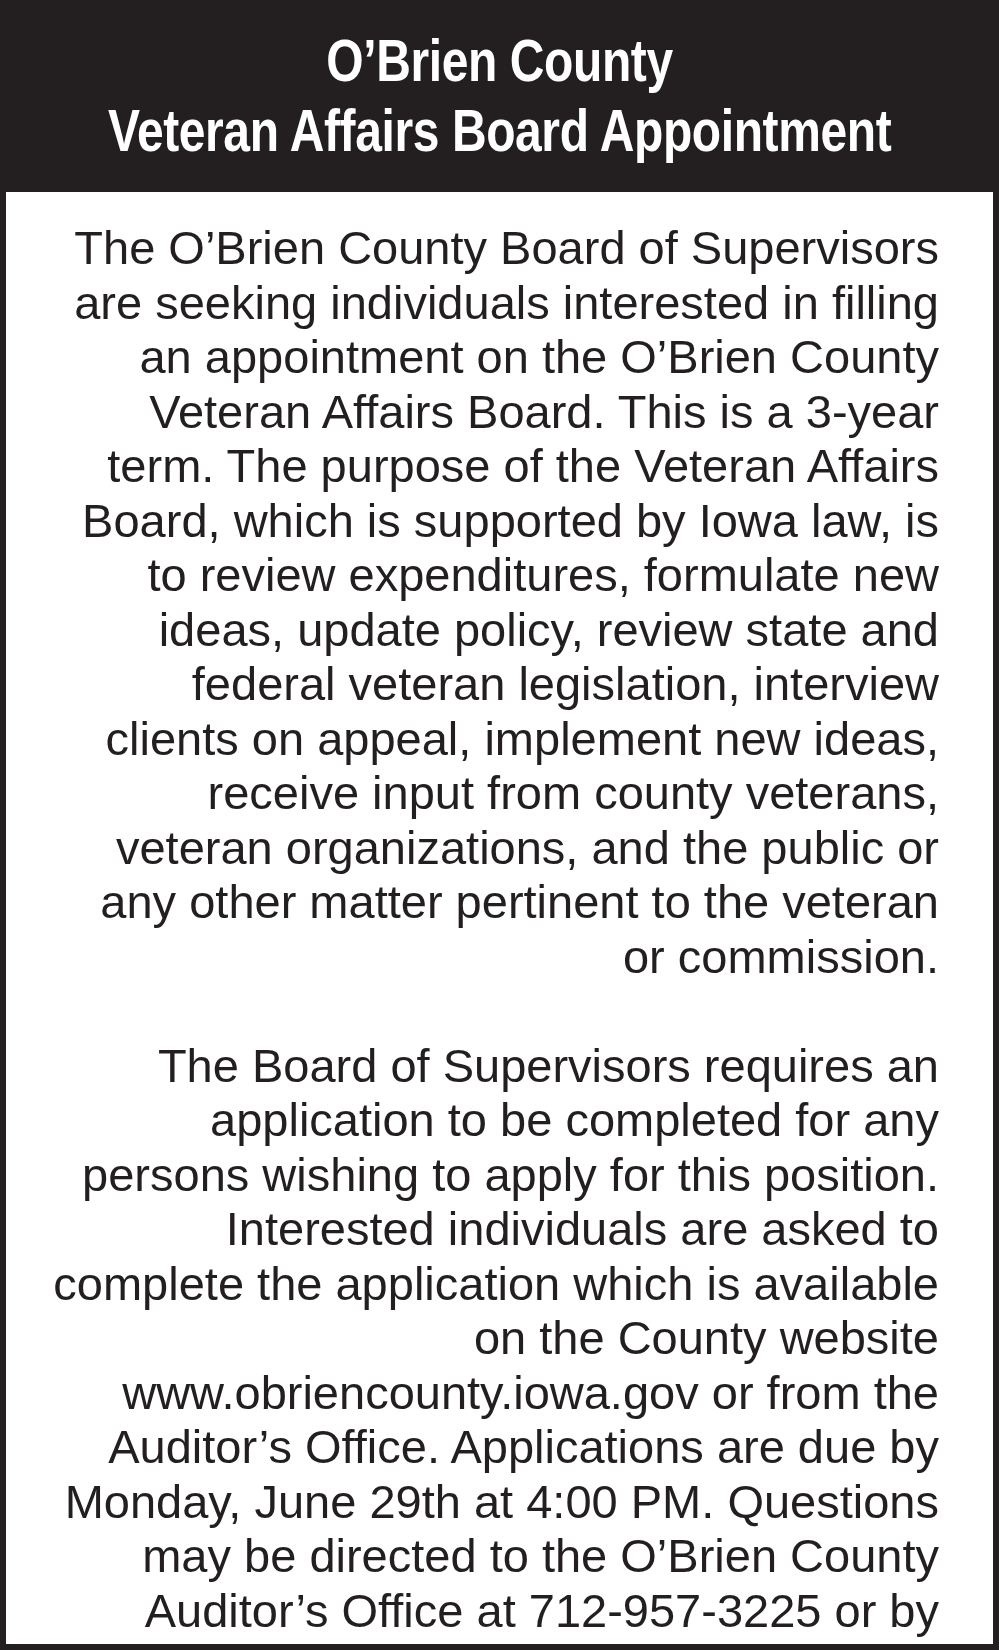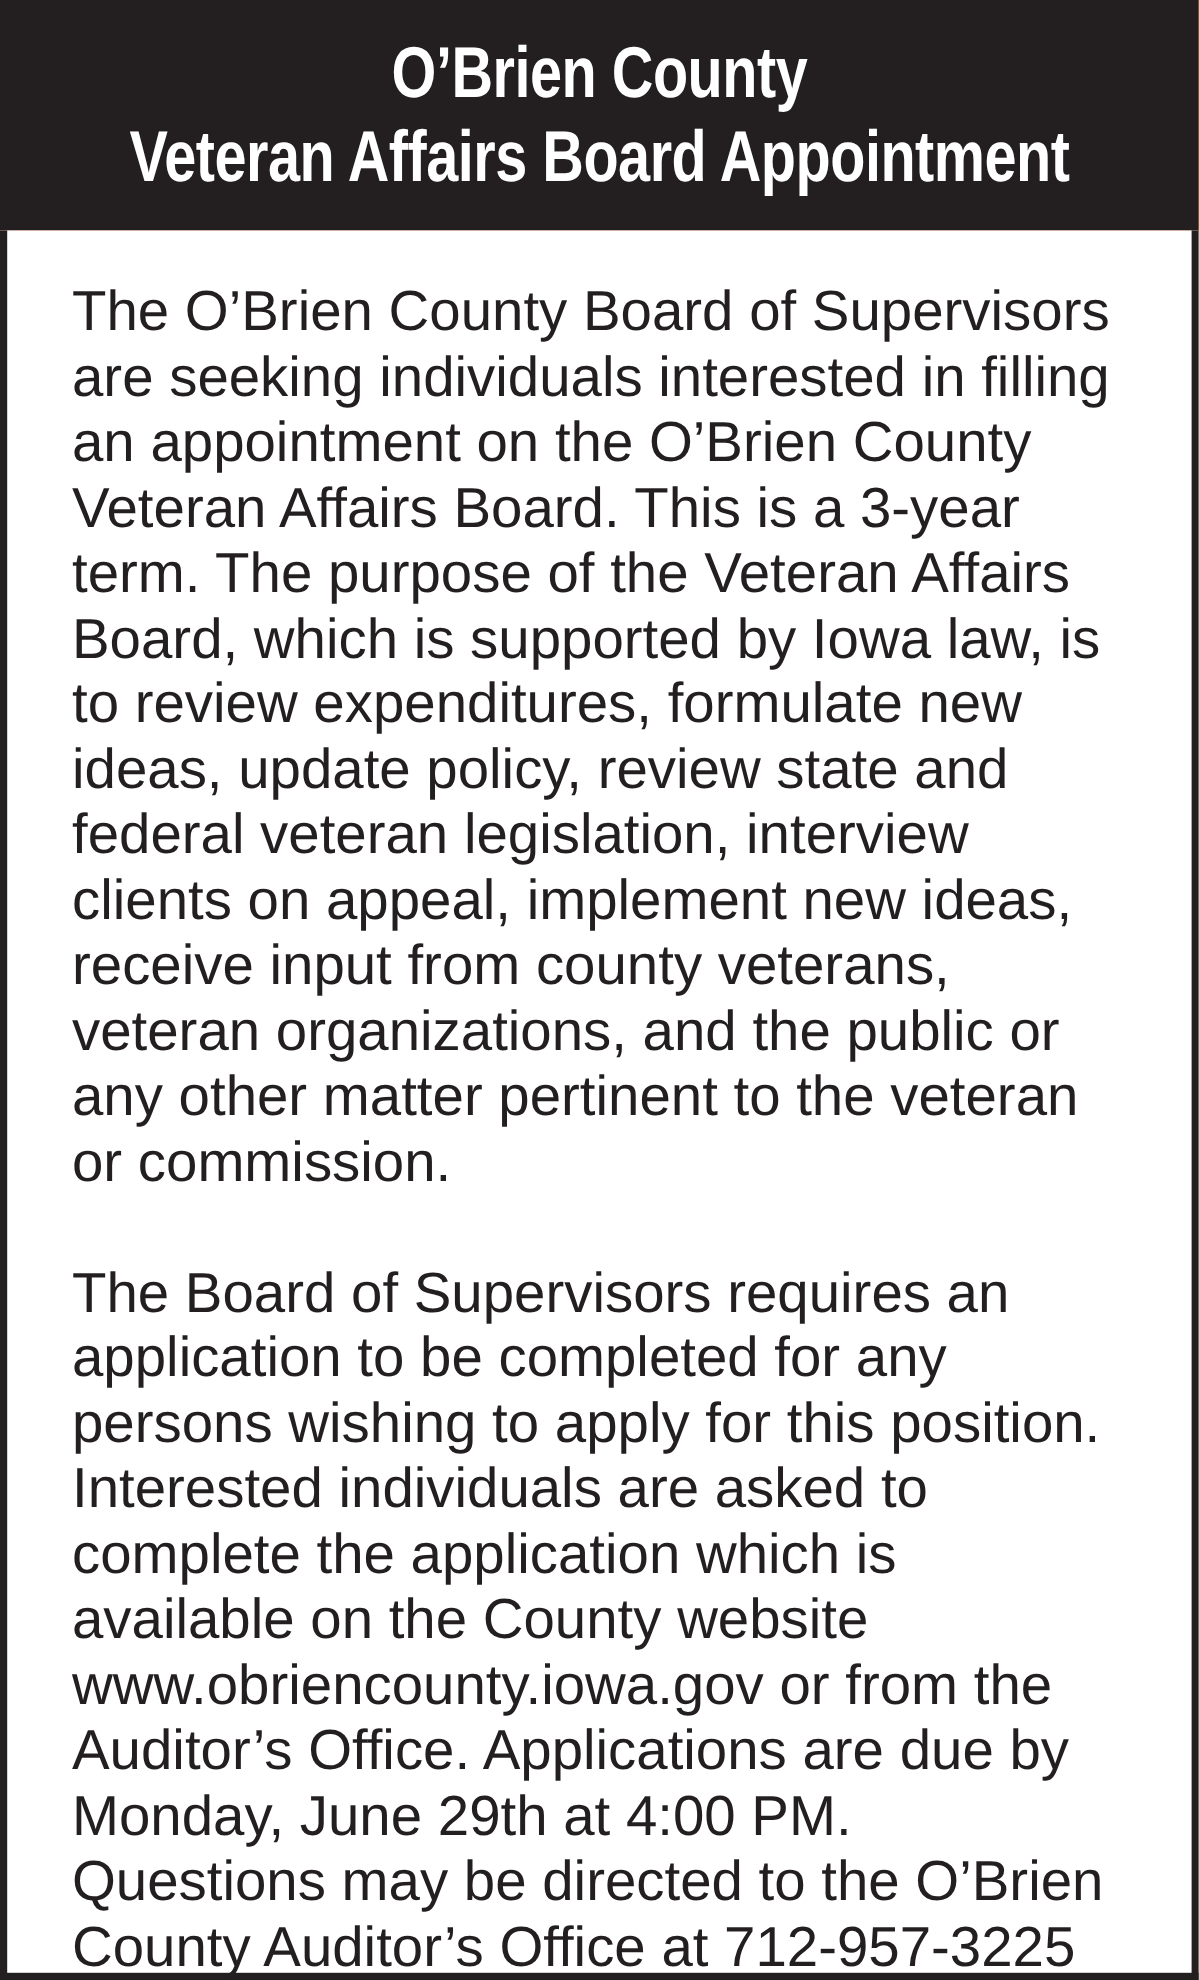--- a/index.html
+++ b/index.html
@@ -4,21 +4,21 @@
 <style>
   html, body {
     margin: 0;
     padding: 0;
     background: #ffffff;
   }
   #poster {
     position: relative;
     width: 999px;
     height: 1650px;
-    background: #c2410c;
+    background: #fde047;
     overflow: hidden;
     box-sizing: border-box;
     font-family: "Liberation Sans", "DejaVu Sans", sans-serif;
     padding-left: 13px;
   }
 
   
   .header-band {
     position: absolute;
     left: 0;
@@ -75,22 +75,22 @@
     top: 24px;
     width: 900px;
   }
 
   .para {
     color: #231f20;
     font-family: "Liberation Sans Narrow", "Liberation Sans", "DejaVu Sans Condensed", sans-serif;
     font-size: 47px;
     line-height: 54.5px;
     font-weight: 400;
-    text-align: left;
-    margin: 16px;
+    text-align: right;
+    margin: 5px;
     letter-spacing: 0px;
     word-spacing: 0px;
   }
   .para + .para {
     margin-top: 54.5px;
   }
   .url-bold {
     font-weight: 400;
   }
 </style>

